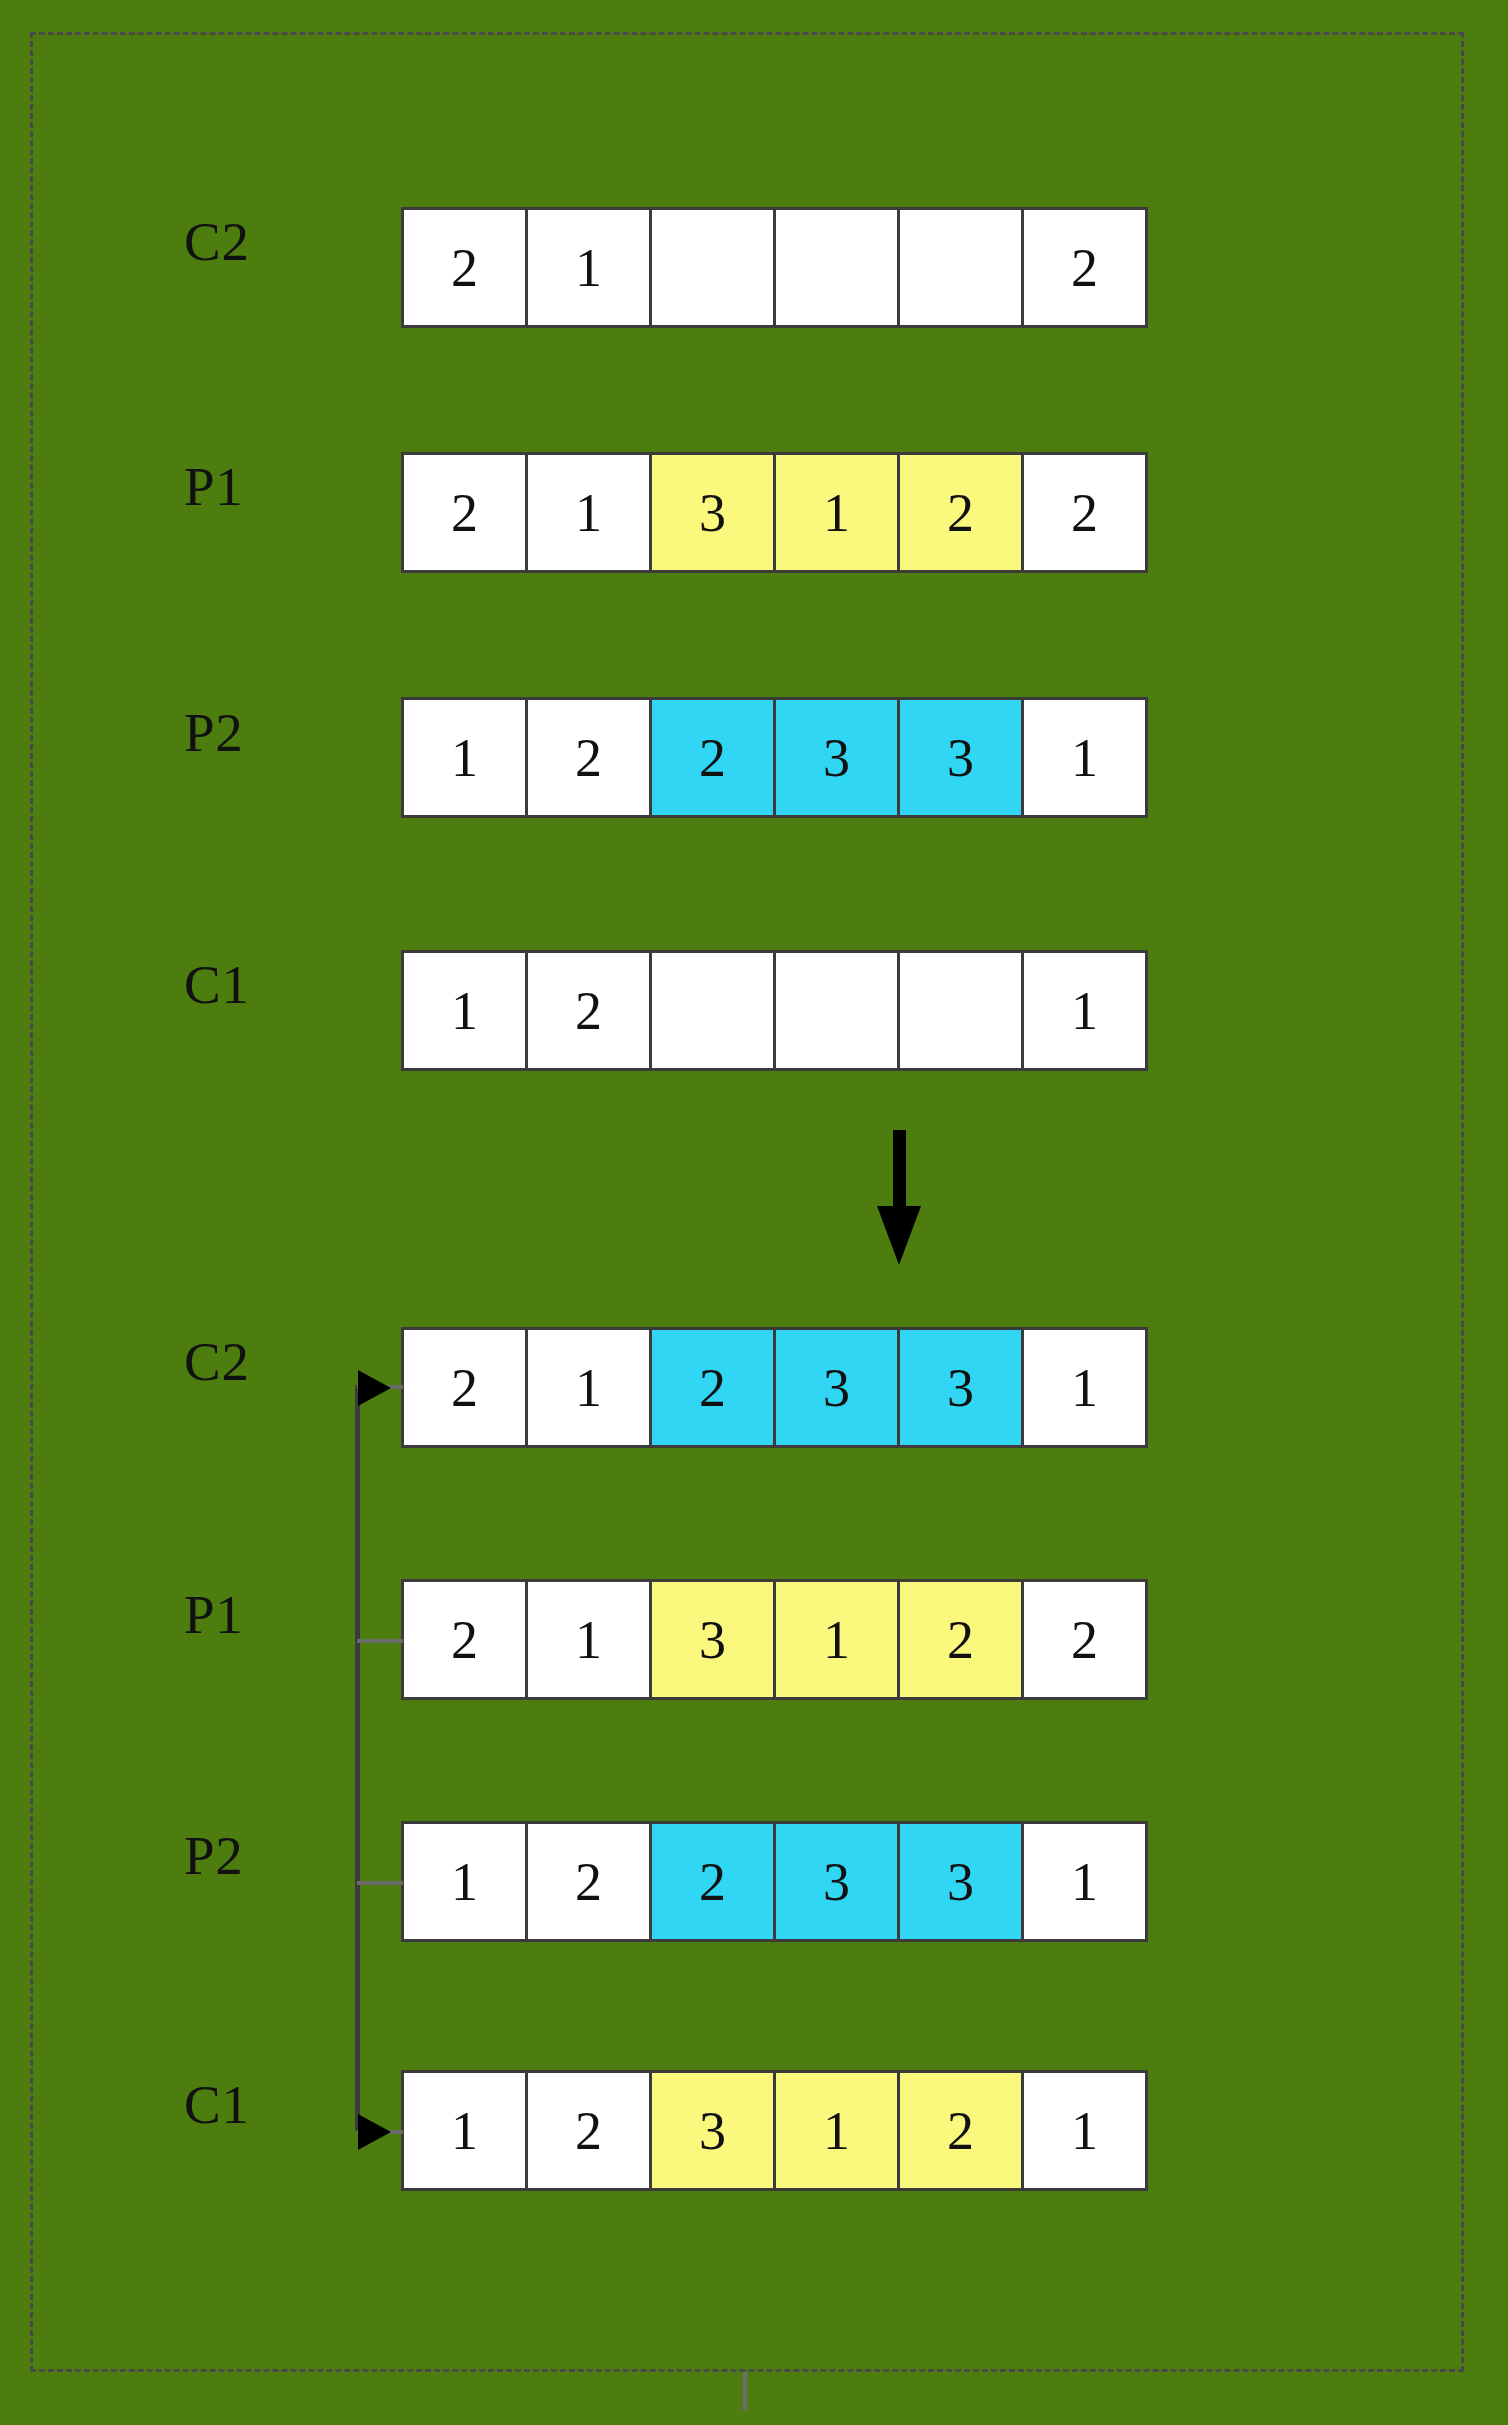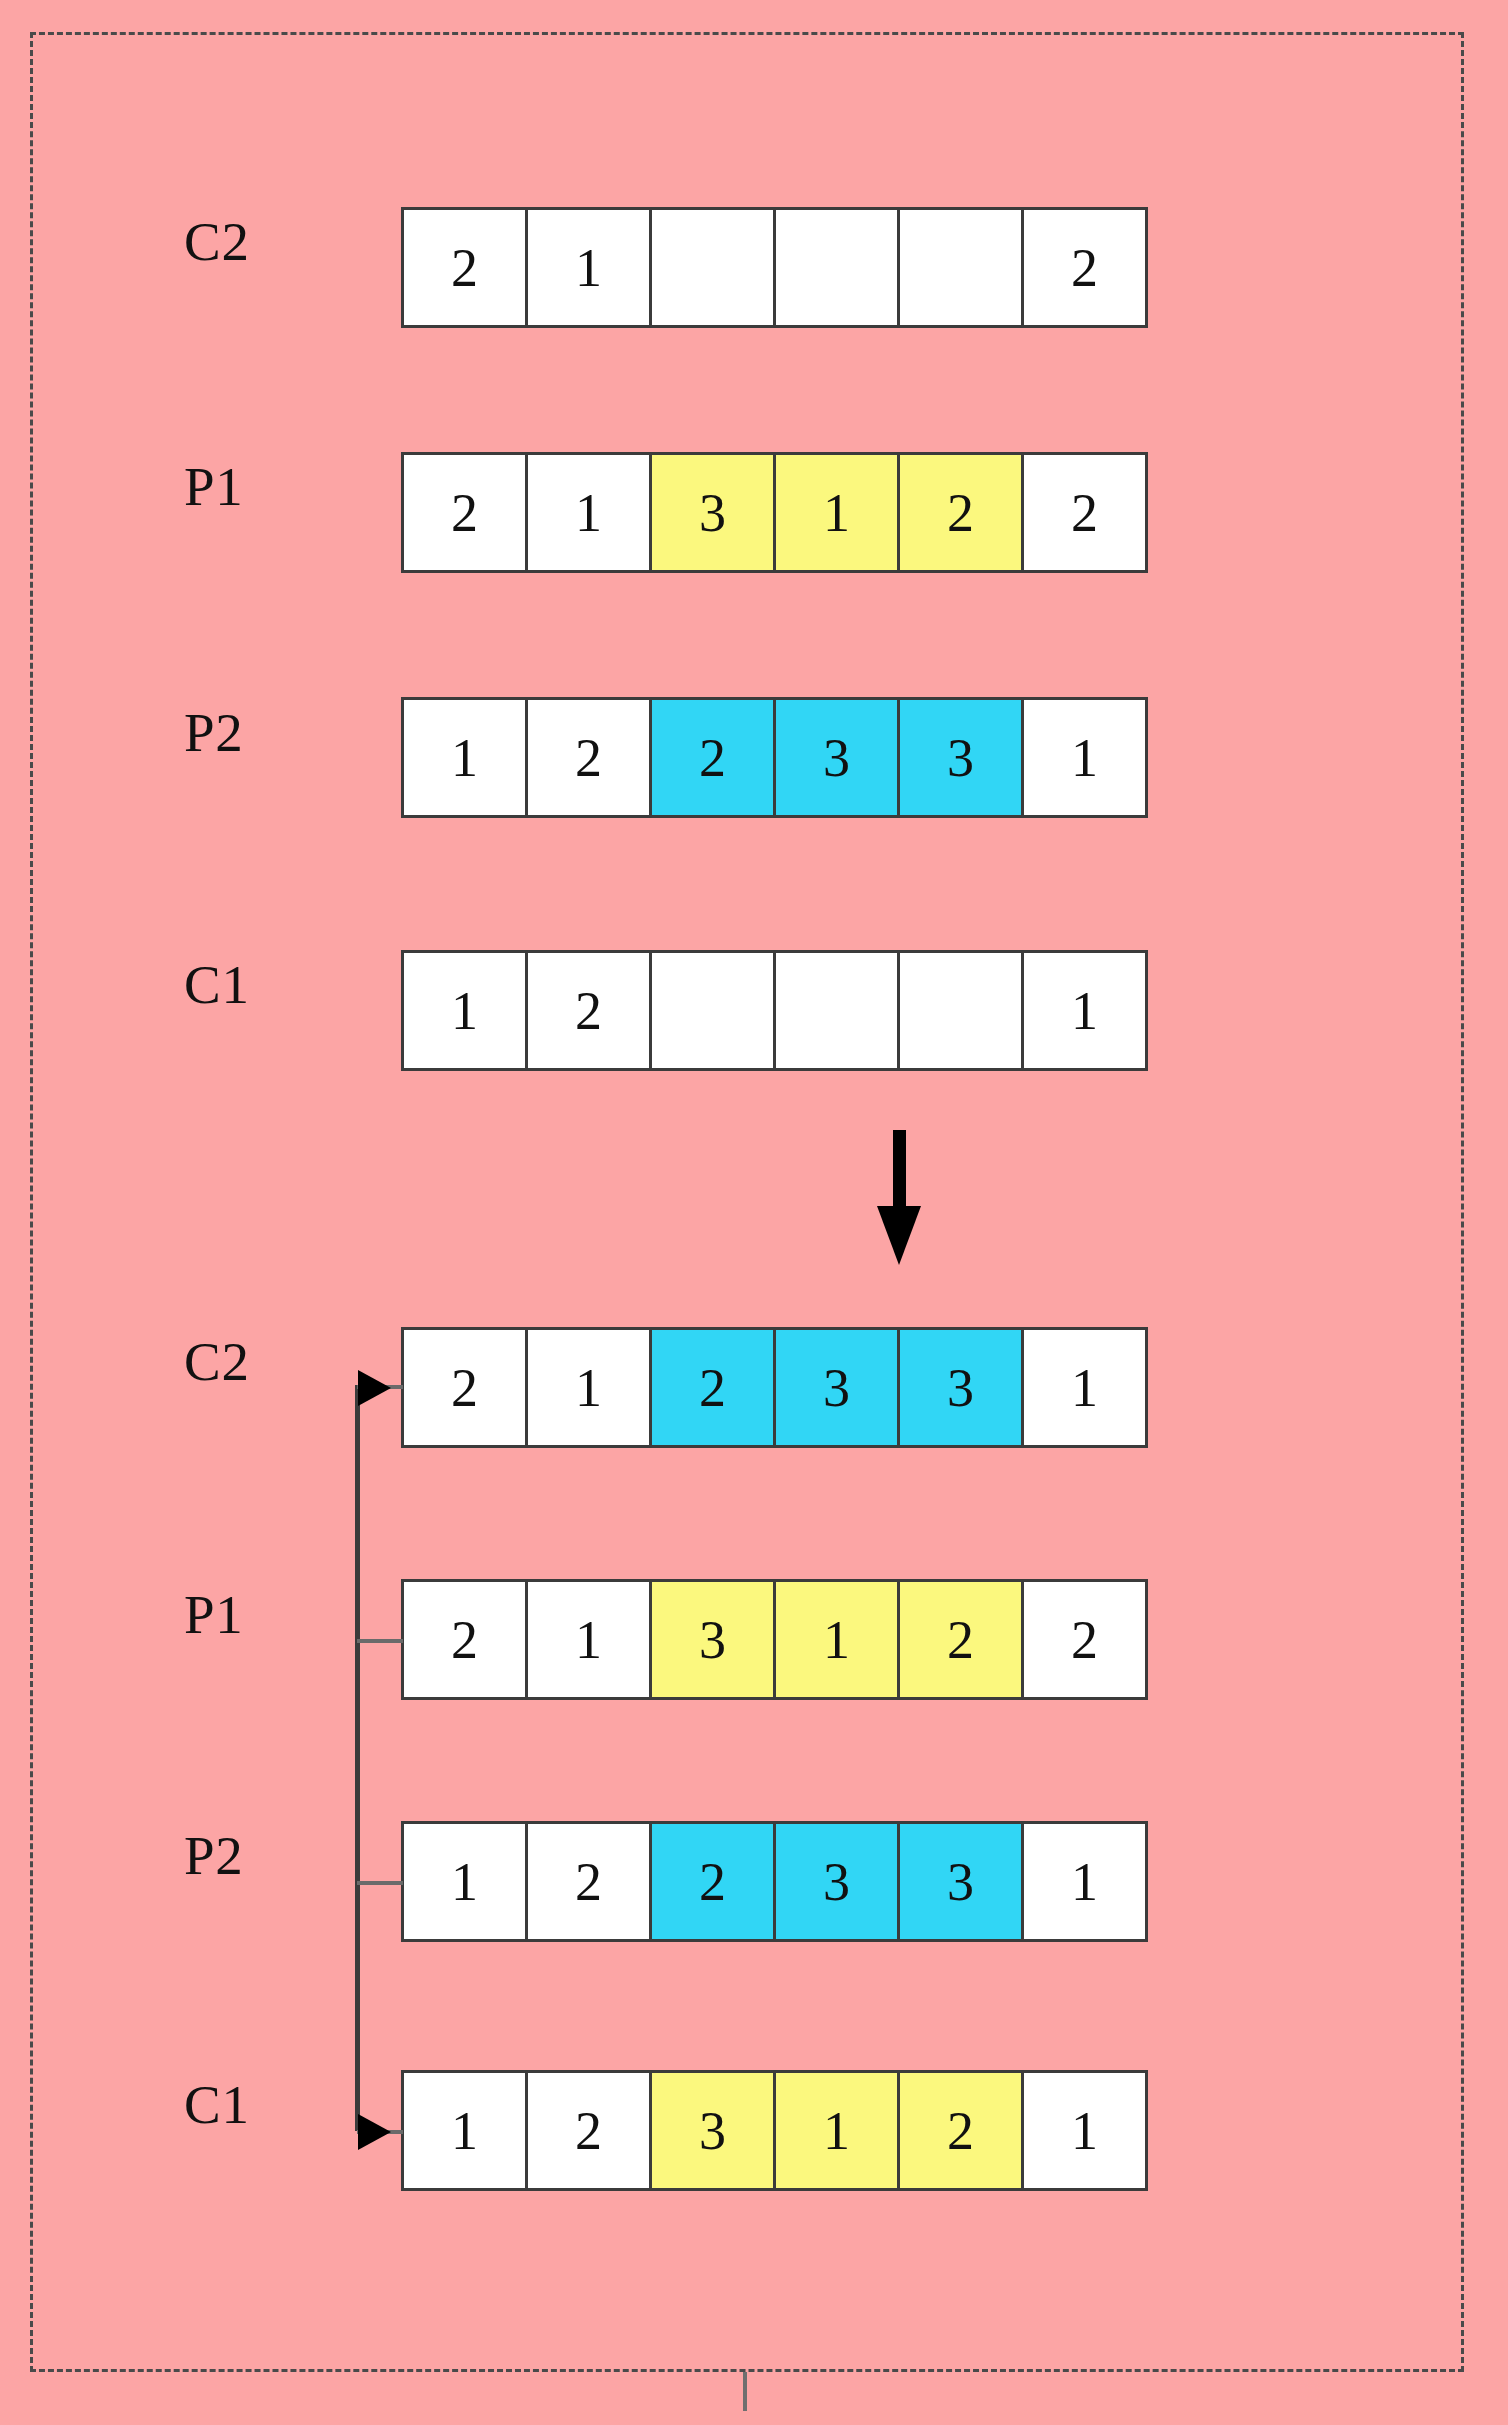--- a/index.html
+++ b/index.html
@@ -7,21 +7,21 @@
     padding: 0;
     background: #ffffff;
   }
   body {
     font-family: "Liberation Serif", "DejaVu Serif", serif;
   }
   #canvas {
     position: relative;
     width: 1509px;
     height: 2426px;
-    background: #fca5a5;
+    background: #4d7c0f;
     overflow: hidden;
   }
   
   #outer-dashed-frame {
     position: absolute;
     left: 30px;
     top: 32px;
     width: 1434px;
     height: 2340px;
     border: 3.7px dashed #4a4a4a;

